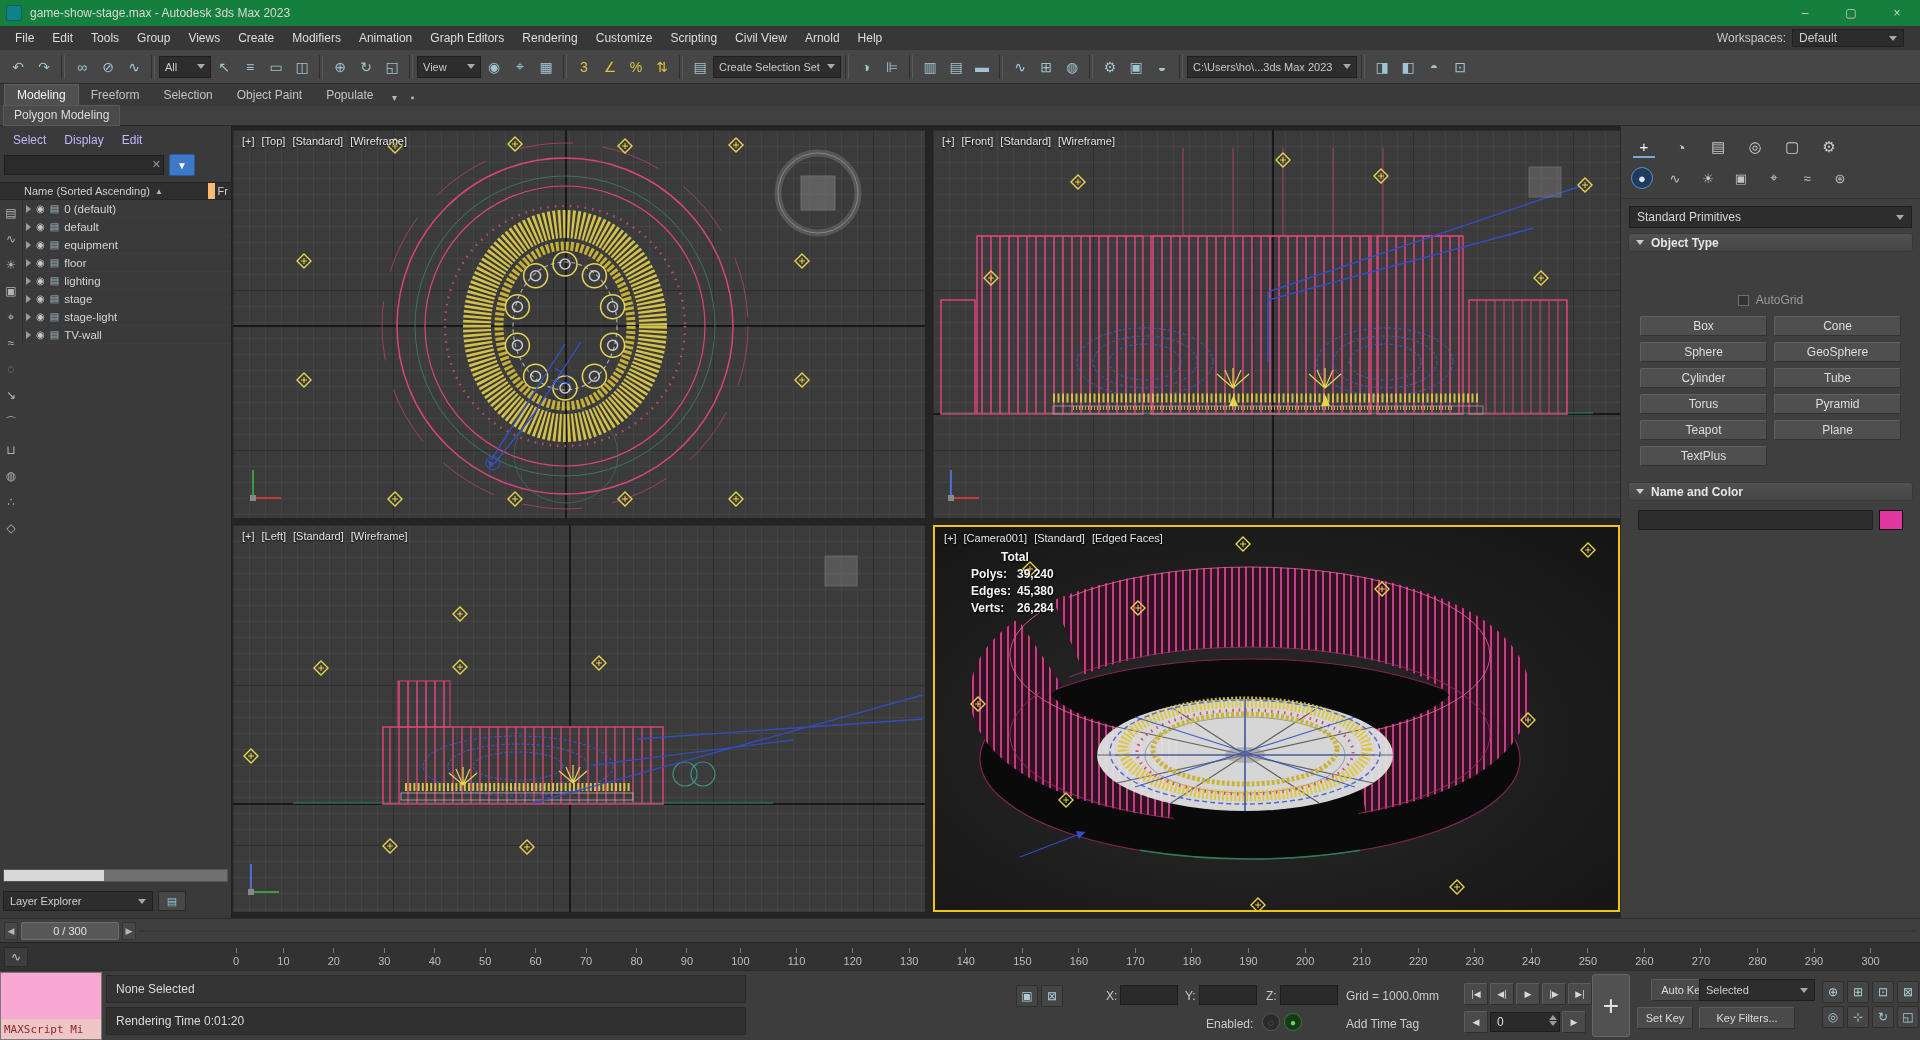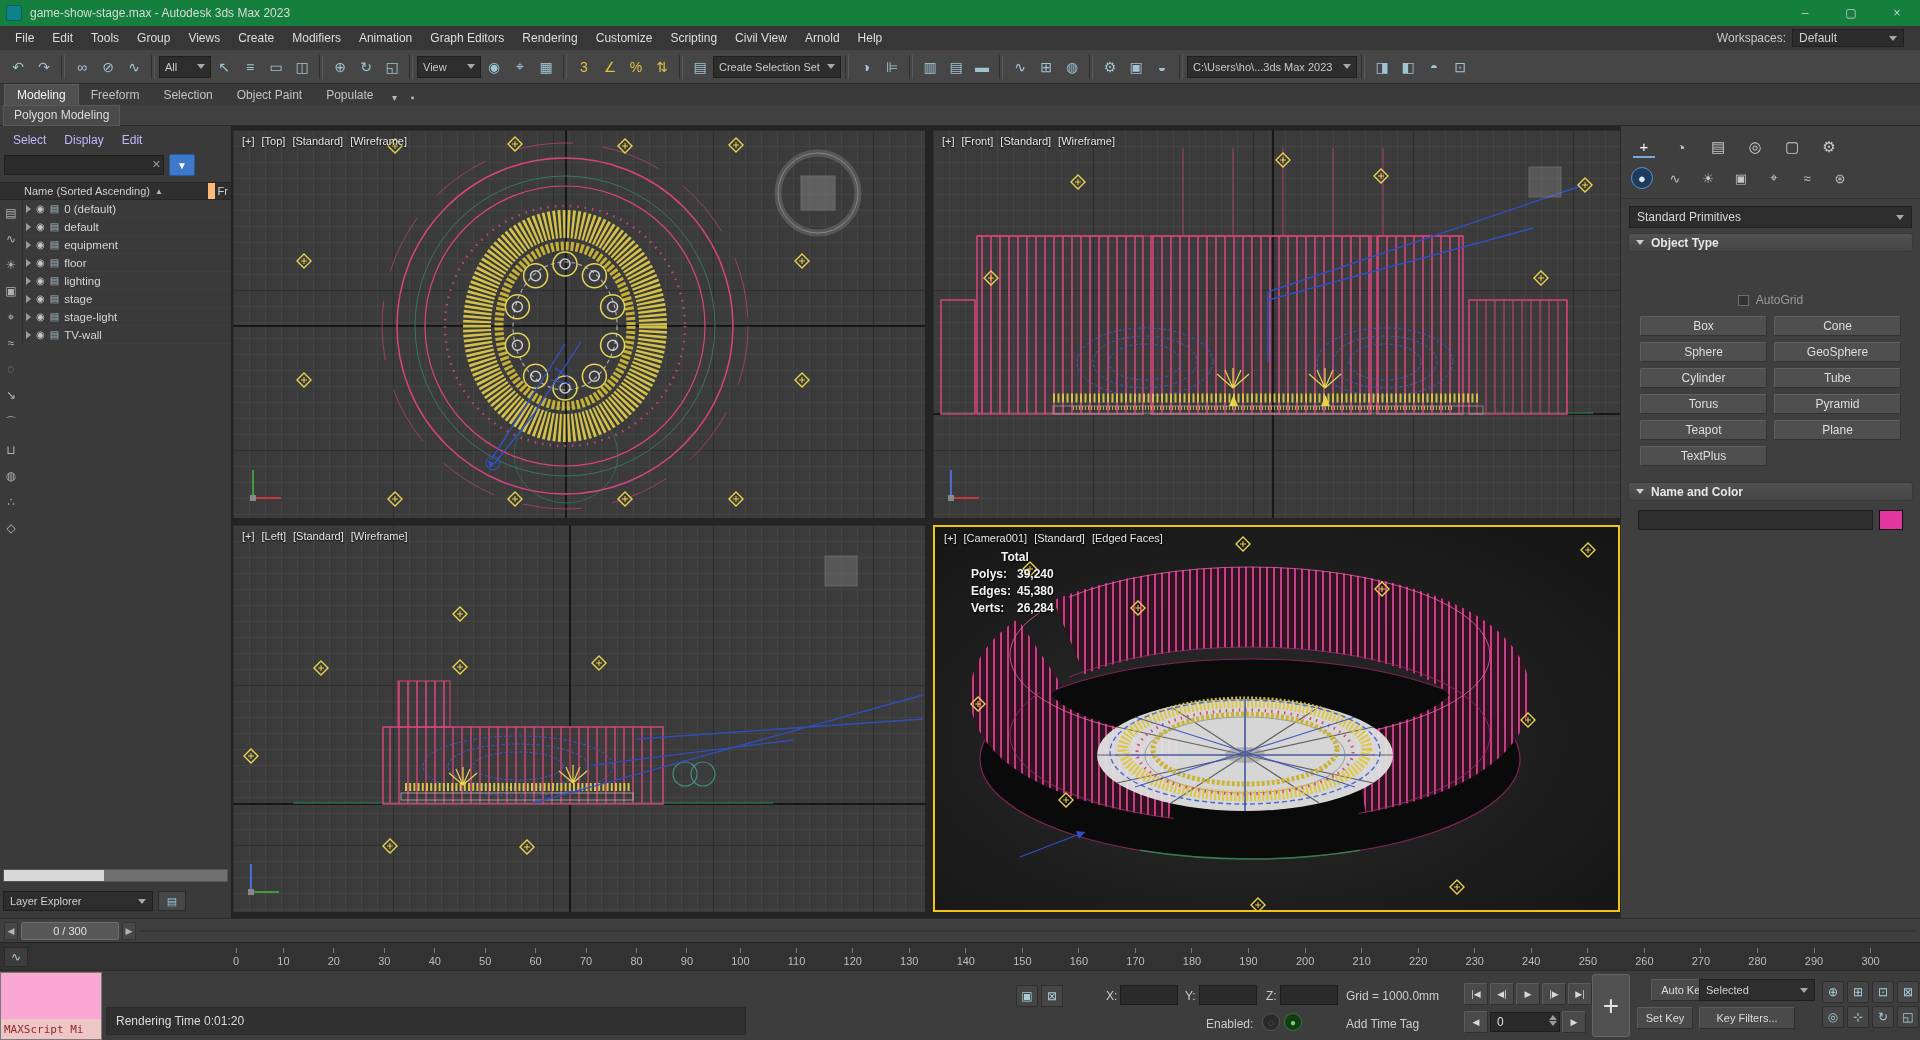--- a/index.html
+++ b/index.html
@@ -778,20 +778,23 @@
         <span class="tick">280</span>
         <span class="tick">290</span>
         <span class="tick">300</span>
       </div>
   </div>
 
   <div id="statusbar">
     <div class="mxs">
       <div class="mxs-label">MAXScript Mi</div>
     </div>
+    <div class="prompt" style="top:4px;">
+        <span>None Selected</span>
+      </div>
     <div class="prompt" style="top:36px;background:#303030;">
         <span>Rendering Time  0:01:20</span>
       </div>
 
     <span class="sb-icon" style="left:1016px;top:14px;">▣</span>
     <span class="sb-icon" style="left:1041px;top:14px;">⊠</span>
 
     <span class="sb-label" style="left:1106px;top:18px;">X:</span>
     <input class="sb-field" style="left: 1120px; top: 14px;" value="">
     <span class="sb-label" style="left:1185px;top:18px;">Y:</span>

